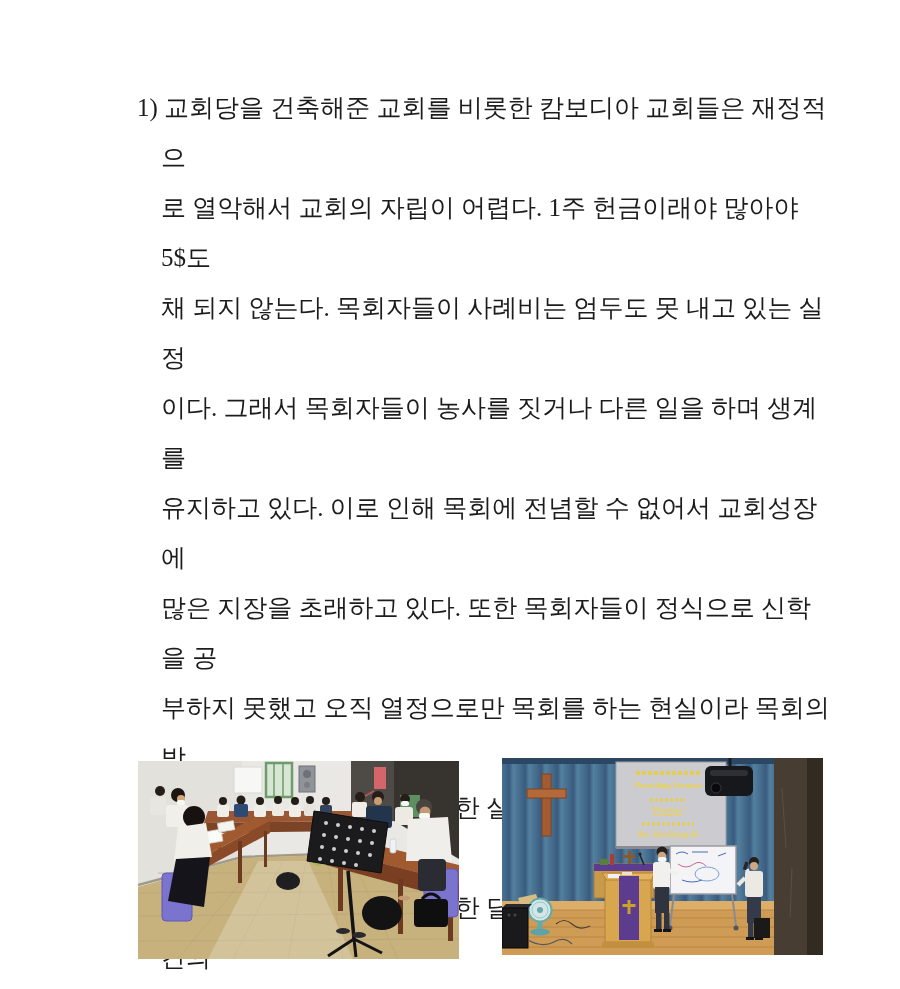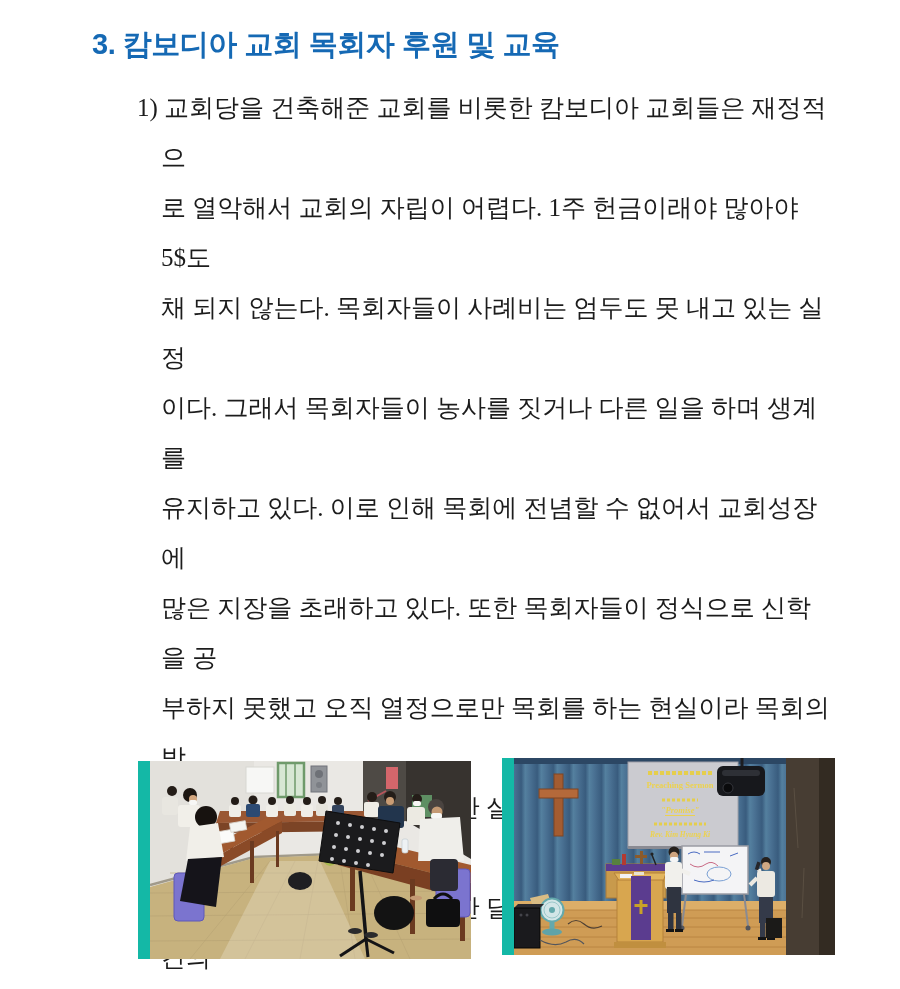--- a/index.html
+++ b/index.html
@@ -12,32 +12,31 @@
     font-family:"Liberation Sans","DejaVu Sans",sans-serif;
     font-weight:700; font-size:29px; letter-spacing:-0.5px;
     color:#1569b4; white-space:nowrap;
   }
   .body-text {
     position:absolute; left:137px; top:83px; width:672px;
     font-size:25px; line-height:50px; color:#1c1c1c;
     white-space:pre-line;
     padding-left:24px; text-indent:-24px;
   }
-  .photo { position:absolute; overflow:hidden; background:#14b8a6;padding-left:12px; }
+  .photo { position:absolute; overflow:hidden; background:#fde047; }
   .photo svg { display:block; width:100%; height:100%; }
   .photo-left  { left:138px; top:761px; width:321px; height:198px; }
   .photo-right { left:502px; top:758px; width:321px; height:197px; }
   .screen-text { font-family:"Liberation Serif","DejaVu Serif",serif; fill:#ecd24f; }
 </style>
 </head>
 <body>
 
 <div class="page">
 
-  <div class="heading">3. 캄보디아 교회 목회자 후원 및 교육</div>
 
   <div class="body-text">1) 교회당을 건축해준 교회를 비롯한 캄보디아 교회들은 재정적으
 로 열악해서 교회의 자립이 어렵다. 1주 헌금이래야 많아야 5$도
 채 되지 않는다. 목회자들이 사례비는 엄두도 못 내고 있는 실정
 이다. 그래서 목회자들이 농사를 짓거나 다른 일을 하며 생계를
 유지하고 있다. 이로 인해 목회에 전념할 수 없어서 교회성장에
 많은 지장을 초래하고 있다. 또한 목회자들이 정식으로 신학을 공
 부하지 못했고 오직 열정으로만 목회를 하는 현실이라 목회의 방
 법이나 신학적 지식이 미흡한 실정이다. 그래서 이들에게 월 일정
 금액의 사례비를 지급하고 한 달에 한번 프놈펜에 모여 한 달간의

